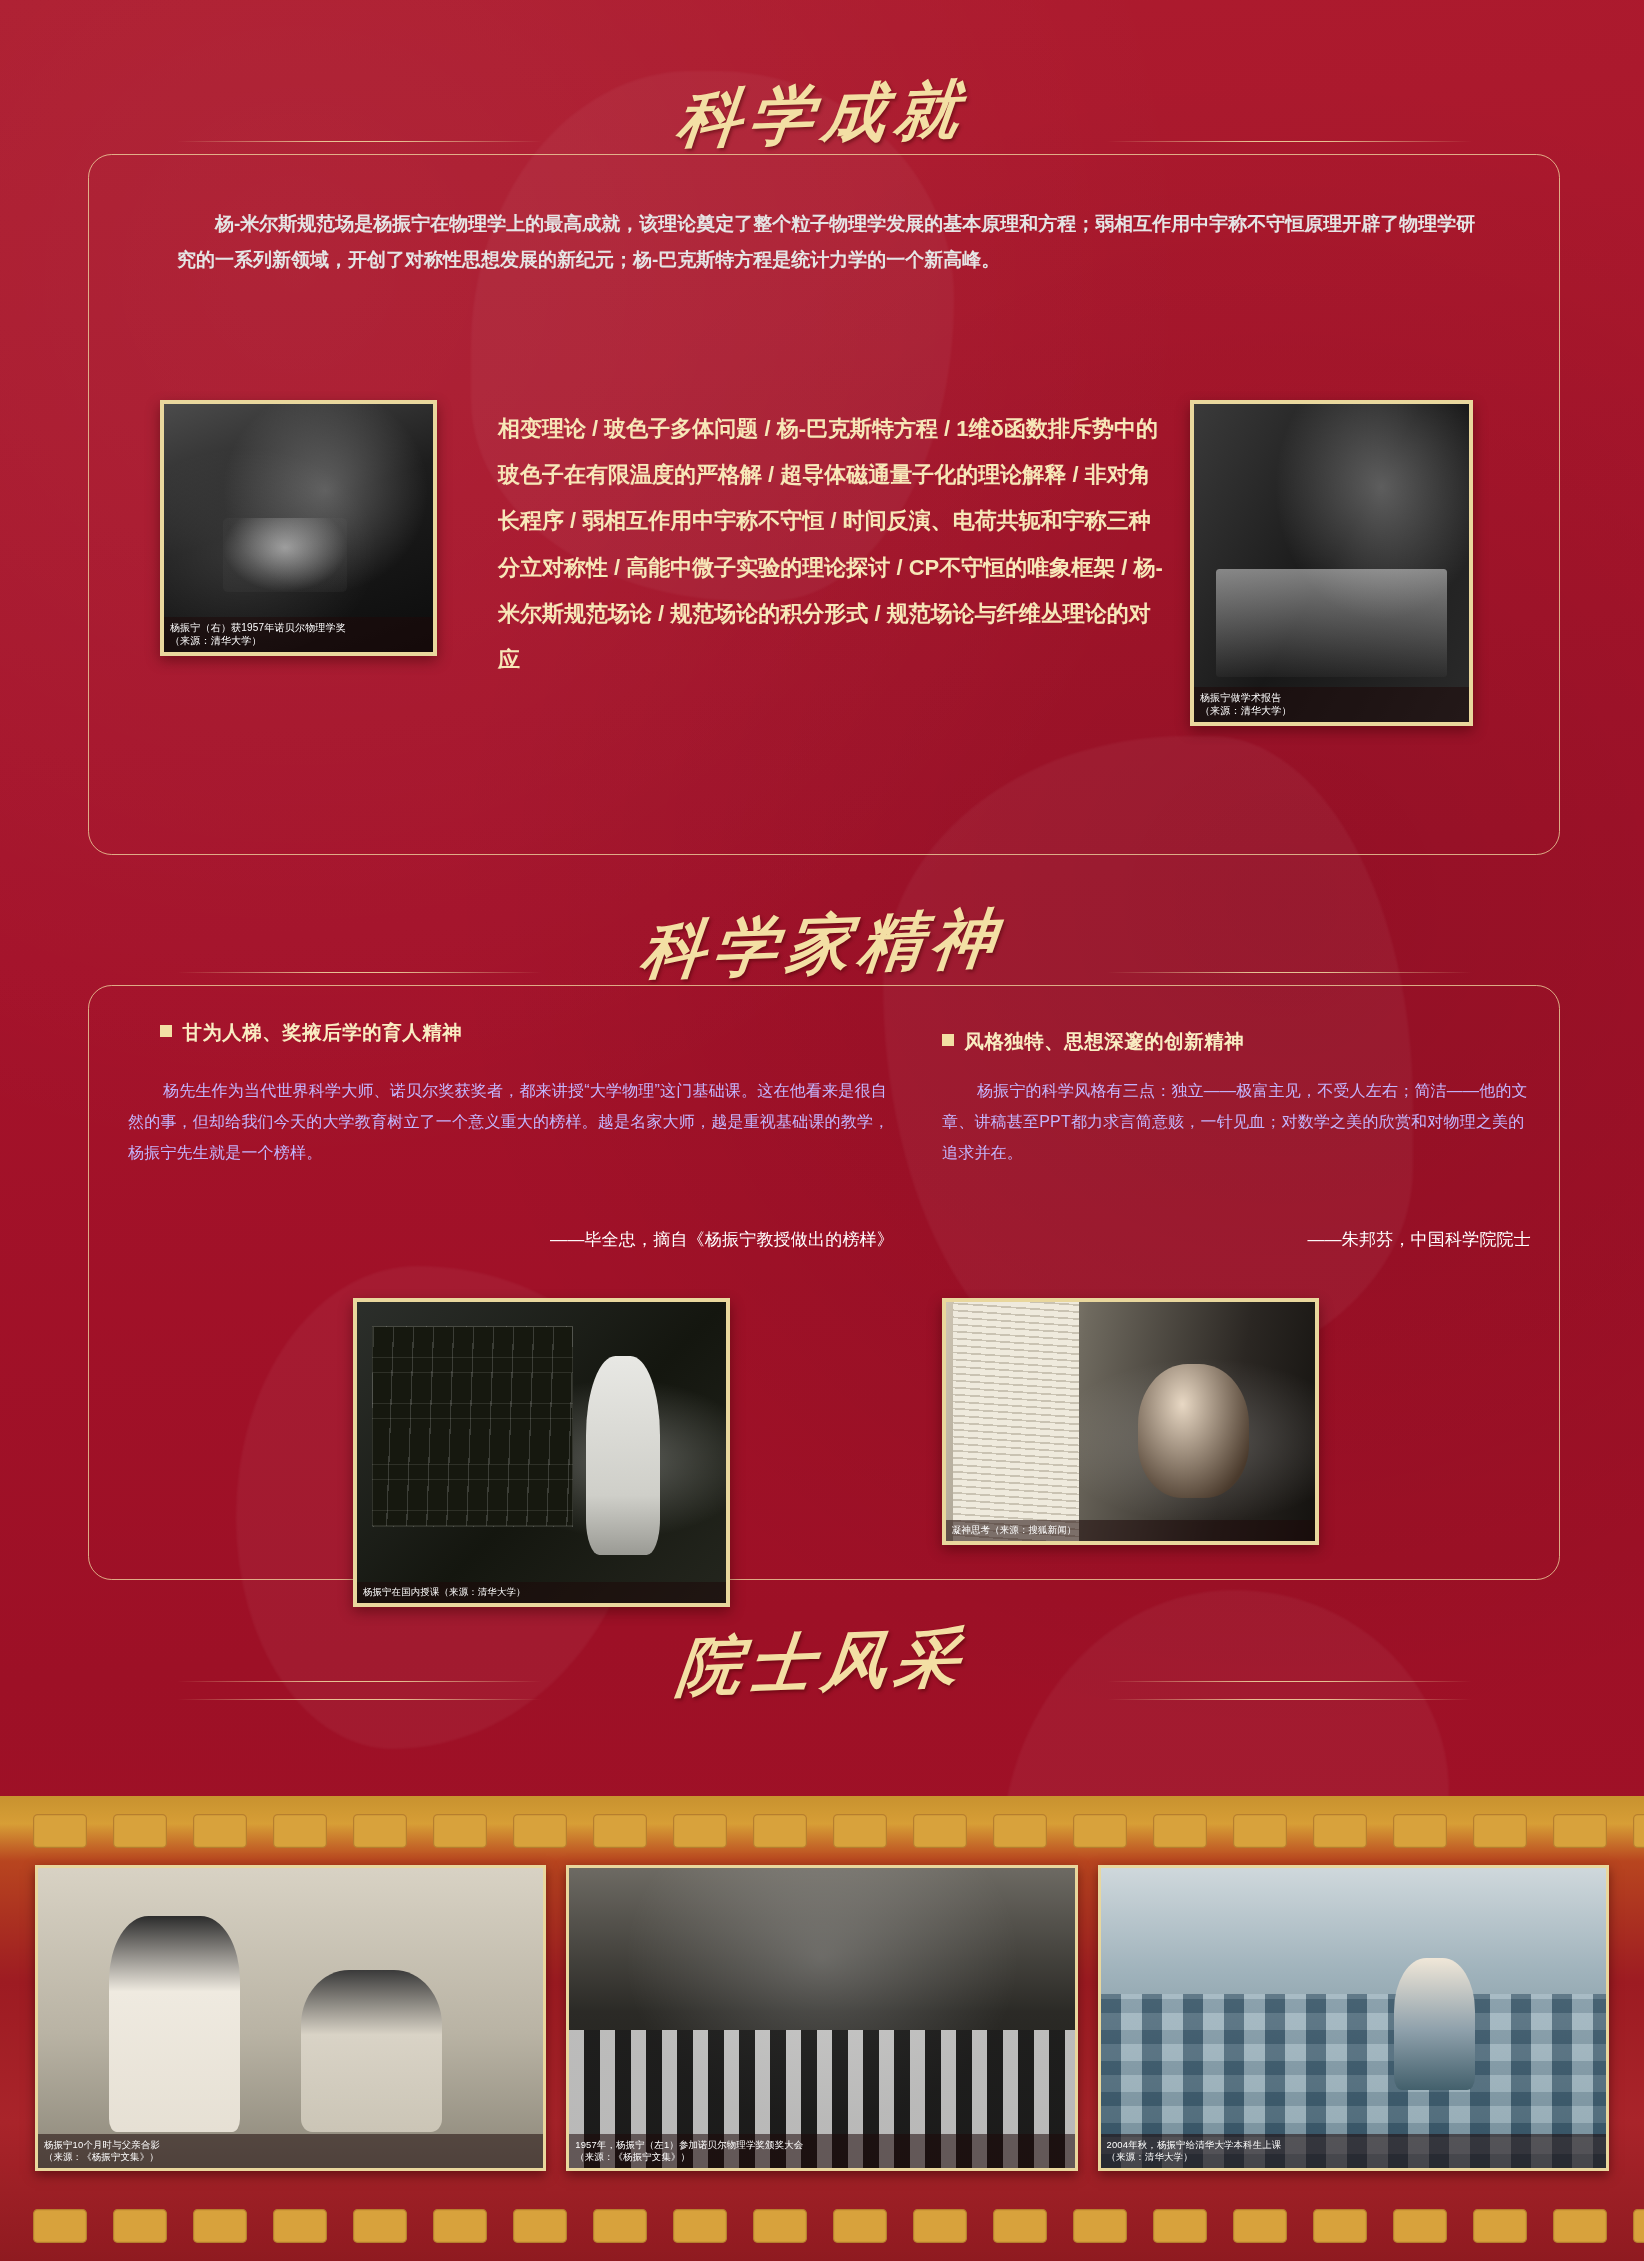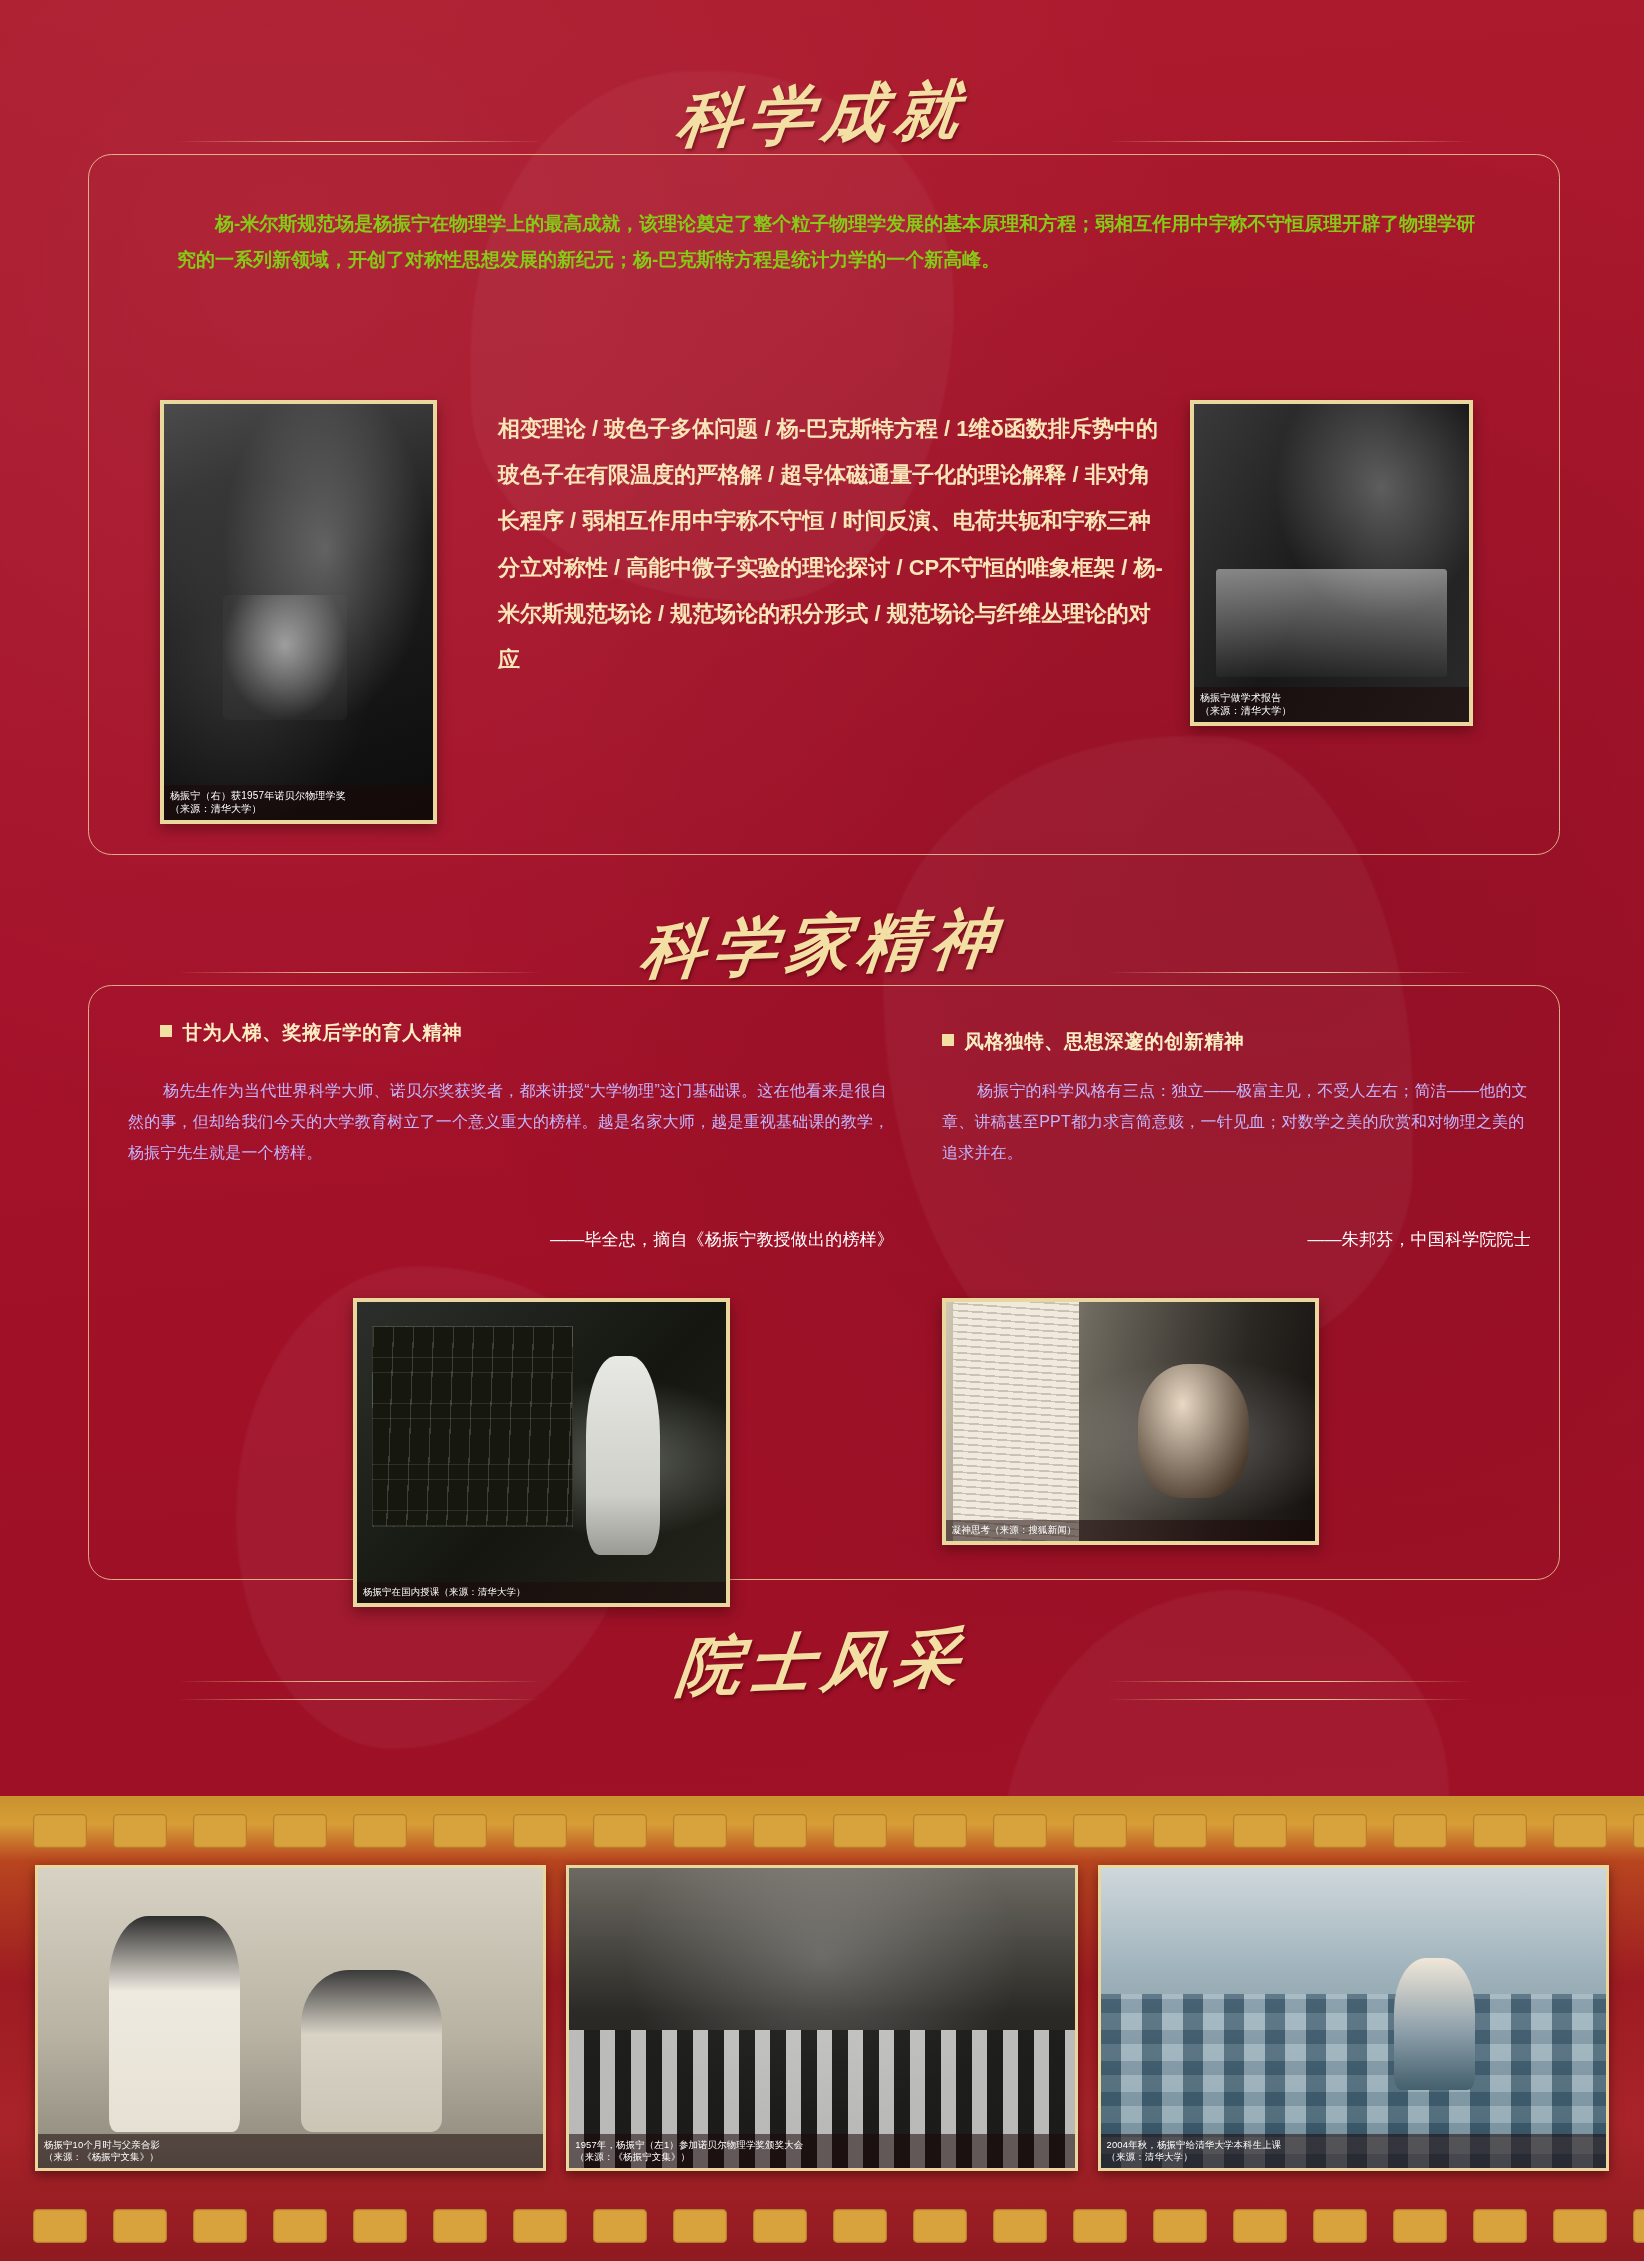--- a/index.html
+++ b/index.html
@@ -62,21 +62,21 @@
   .panel {
     position: absolute;
     border: 1.2px solid rgba(243,223,164,0.75);
     border-radius: 23.6px;
   }
   .intro {
     position: absolute;
     font-size: 19px;
     font-weight: 700;
     line-height: 1.9;
-    color: #84cc16;
+    color: #e5e5e5;
     text-indent: 38px;
   }
   .topic-list {
     position: absolute;
     font-size: 22px;
     font-weight: 700;
     line-height: 2.1;
     color: #f7e7b8;
   }
 
@@ -329,21 +329,21 @@
 <div class="heading-block" style="top:71px;">
   <span class="heading-title">科学成就</span>
 </div>
 <div class="rule" style="left:177px; top:141px; width:365px;"></div>
 <div class="rule" style="left:1107px; top:141px; width:365px;"></div>
 
 <div class="panel" style="left:88px; top:154px; width:1472px; height:701px;"></div>
 
 <div class="intro" style="left:177px; top:206px; width:1307px;">杨-米尔斯规范场是杨振宁在物理学上的最高成就，该理论奠定了整个粒子物理学发展的基本原理和方程；弱相互作用中宇称不守恒原理开辟了物理学研究的一系列新领域，开创了对称性思想发展的新纪元；杨-巴克斯特方程是统计力学的一个新高峰。</div>
 
-<div class="photo ph-nobel" style="left:160px; top:400px; width:277px; height:424px;">
+<div class="photo ph-nobel" style="left:160px; top:400px; width:277px; height:256px;">
   <div class="inner"></div>
   <div class="caption">
     <div>杨振宁（右）获1957年诺贝尔物理学奖</div>
     <div>（来源：清华大学）</div>
   </div>
 </div>
 
 <div class="topic-list" style="left:498px; top:406px; width:671px;">相变理论 / 玻色子多体问题 / 杨-巴克斯特方程 / 1维δ函数排斥势中的玻色子在有限温度的严格解 / 超导体磁通量子化的理论解释 / 非对角长程序 / 弱相互作用中宇称不守恒 / 时间反演、电荷共轭和宇称三种分立对称性 / 高能中微子实验的理论探讨 / CP不守恒的唯象框架 / 杨-米尔斯规范场论 / 规范场论的积分形式 / 规范场论与纤维丛理论的对应</div>
 
 <div class="photo ph-lecture" style="left:1190px; top:400px; width:283px; height:326px;">

